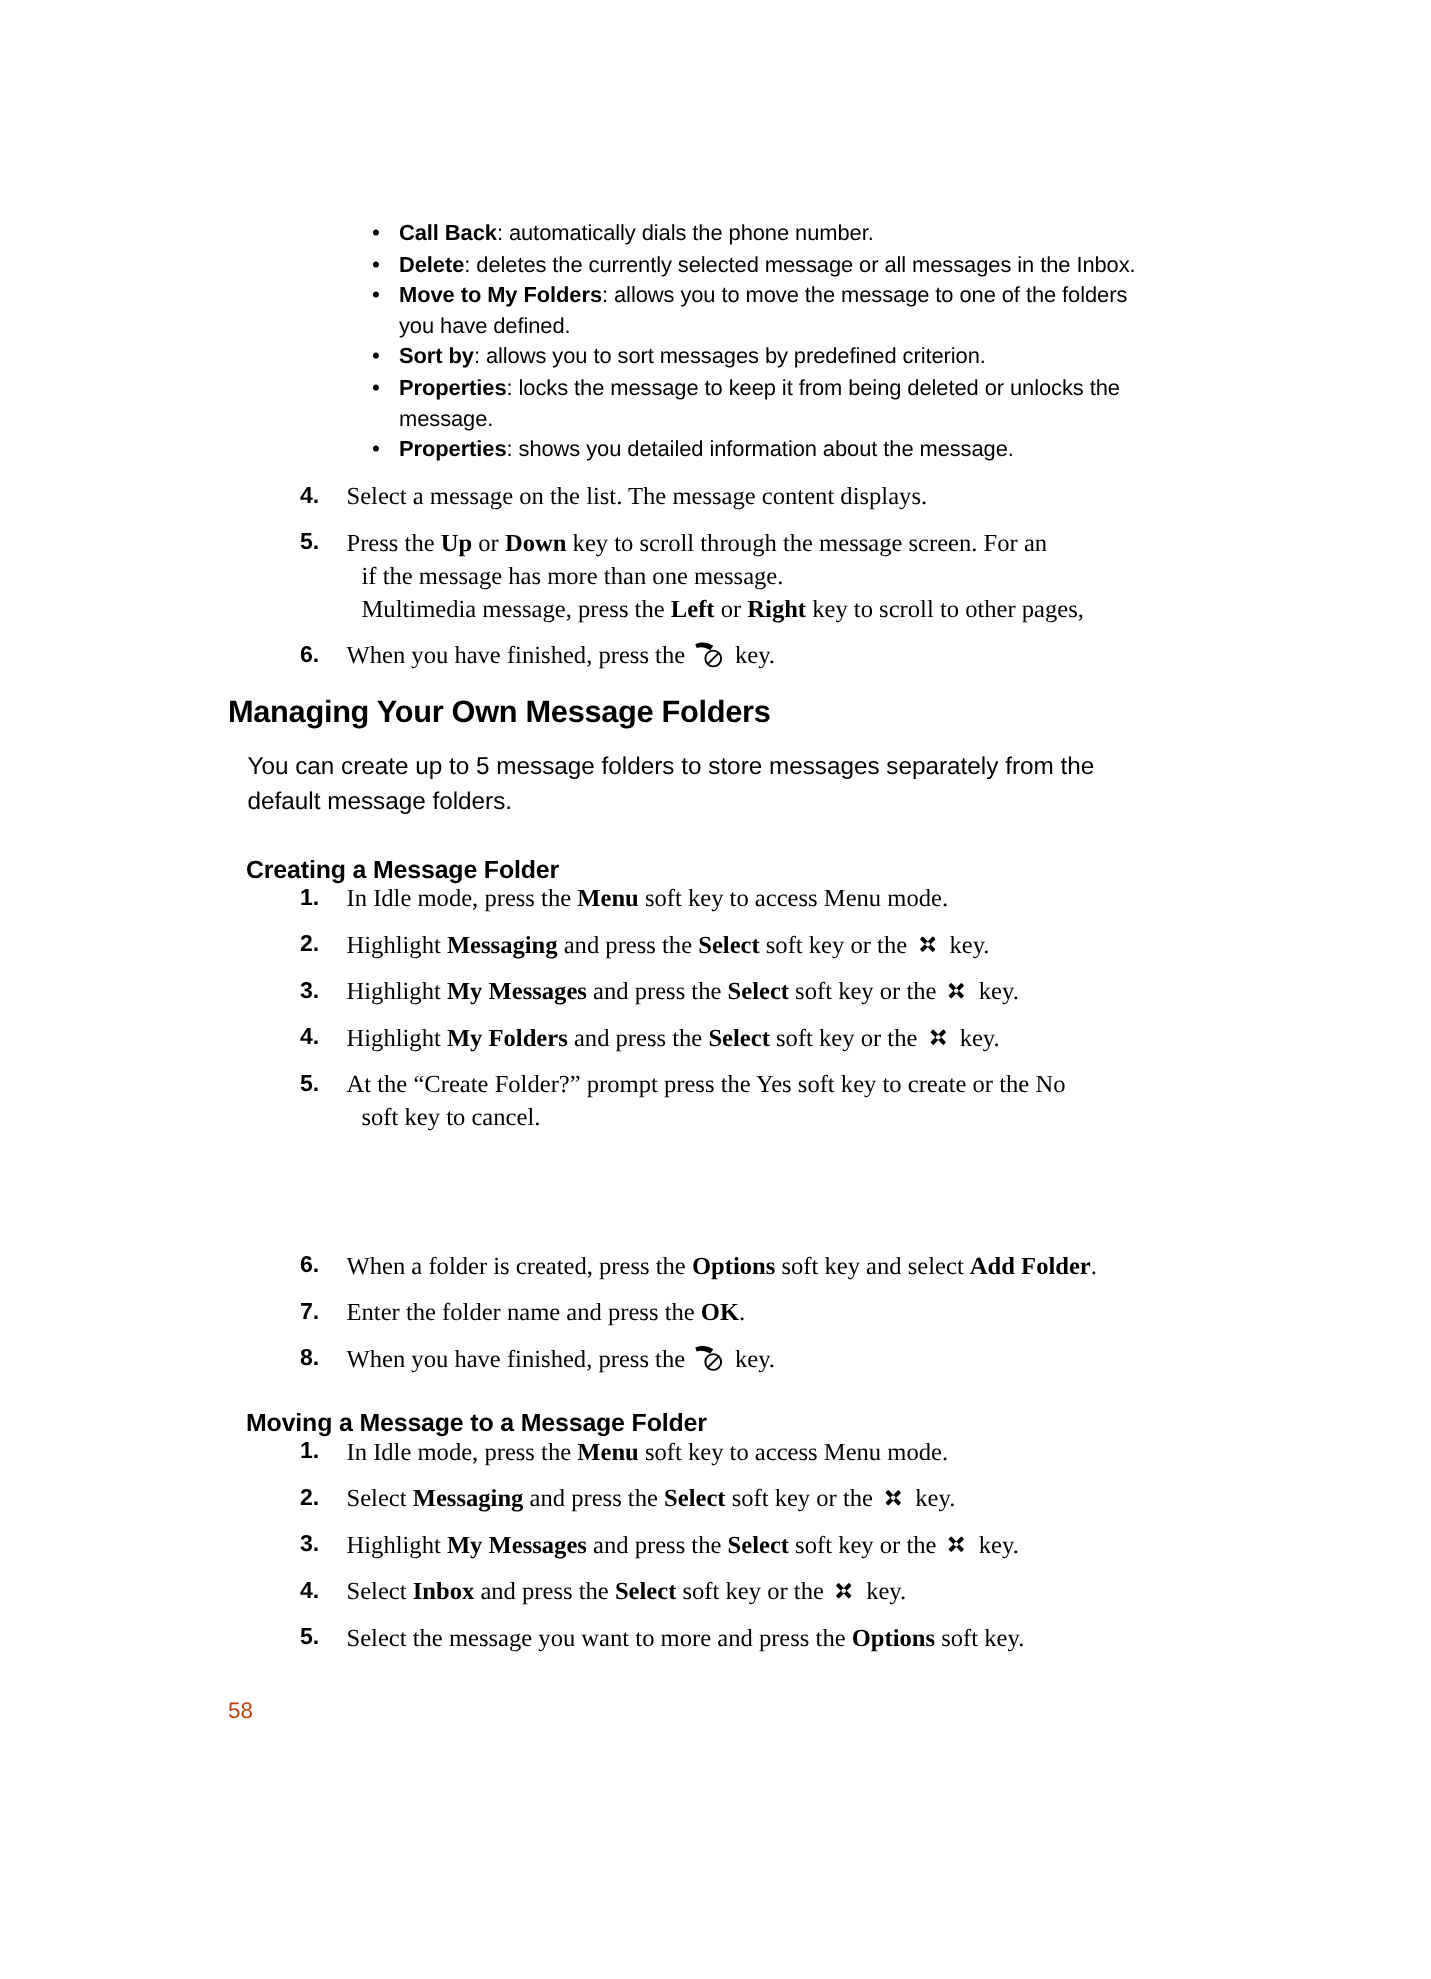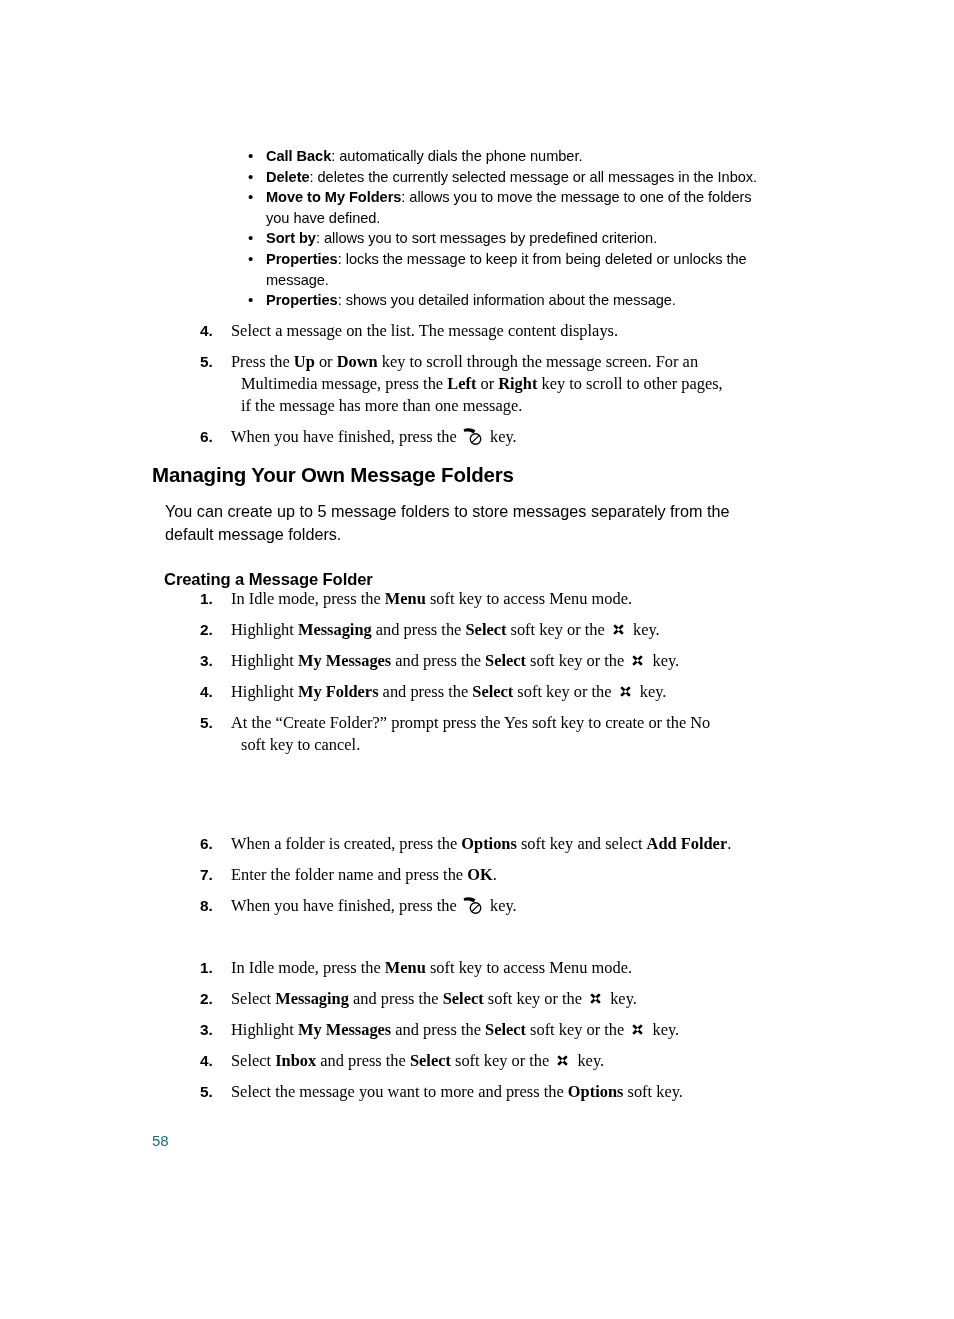--- a/index.html
+++ b/index.html
@@ -117,21 +117,21 @@
     padding: 11px 0 10px 0;
   }
 
   
   .page-number {
     position: absolute;
     left: 152px;
     top: 1132px;
     font-size: 15px;
     line-height: 18px;
-    color: #0f766e;
+    color: #c2410c;
   }
 
   
   .icon {
     display: inline-block;
     vertical-align: -3px;
   }
   .icon-nav { width: 17px; height: 17px; margin: 0 2px 0 1px; }
   .icon-end { width: 22px; height: 19px; margin: 0 2px 0 1px; vertical-align: -4px; }
 </style>
@@ -176,21 +176,21 @@
 
   <div class="steps" style="left:200px; top:320px;">
 
     <div class="step">
       <span class="step-num">4.</span>
       <span class="step-body">Select a message on the list. The message content displays.</span>
     </div>
 
     <div class="step">
       <span class="step-num">5.</span>
-      <span class="step-body"><span>Press the </span><b>Up</b><span> or </span><b>Down</b><span> key to scroll through the message screen. For an</span><span class="cont"><span>Multimedia message, press the </span><b>Left</b><span> or </span><b>Right</b><span> key to scroll to other pages,</span></span><span class="cont">if the message has more than one message.</span></span>
+      <span class="step-body"><span>Press the </span><b>Up</b><span> or </span><b>Down</b><span> key to scroll through the message screen. For an</span><span class="cont">if the message has more than one message.</span><span class="cont"><span>Multimedia message, press the </span><b>Left</b><span> or </span><b>Right</b><span> key to scroll to other pages,</span></span></span>
     </div>
 
     <div class="step">
       <span class="step-num">6.</span>
       <span class="step-body"><span>When you have finished, press the </span><span class="icon icon-end"><svg viewBox="0 0 44 38" width="22" height="19" xmlns="http://www.w3.org/2000/svg">
               <path d="M3 5 C10 1, 20 2, 27 7 L23 13 C17 9, 10 8, 5 10 Z" fill="#000"></path>
               <circle cx="27" cy="24" r="10.5" fill="none" stroke="#000" stroke-width="2.6"></circle>
               <line x1="20.2" x2="33.8" y1="30.8" y2="17.2" stroke="#000" stroke-width="2.6"></line>
             </svg></span><span> key.</span></span>
     </div>
@@ -258,20 +258,21 @@
       <span class="step-num">8.</span>
       <span class="step-body"><span>When you have finished, press the </span><span class="icon icon-end"><svg viewBox="0 0 44 38" width="22" height="19" xmlns="http://www.w3.org/2000/svg">
               <path d="M3 5 C10 1, 20 2, 27 7 L23 13 C17 9, 10 8, 5 10 Z" fill="#000"></path>
               <circle cx="27" cy="24" r="10.5" fill="none" stroke="#000" stroke-width="2.6"></circle>
               <line x1="20.2" x2="33.8" y1="30.8" y2="17.2" stroke="#000" stroke-width="2.6"></line>
             </svg></span><span> key.</span></span>
     </div>
 
   </div>
 
+  <h3 class="sub-title" style="left:152px; top:927px;">Moving a Message to a Message Folder</h3>
 
   <div class="steps" style="left:200px; top:957px; width:600px;">
 
     <div class="step">
       <span class="step-num">1.</span>
       <span class="step-body"><span>In Idle mode, press the </span><b>Menu</b><span> soft key to access Menu mode.</span></span>
     </div>
 
     <div class="step">
       <span class="step-num">2.</span>

